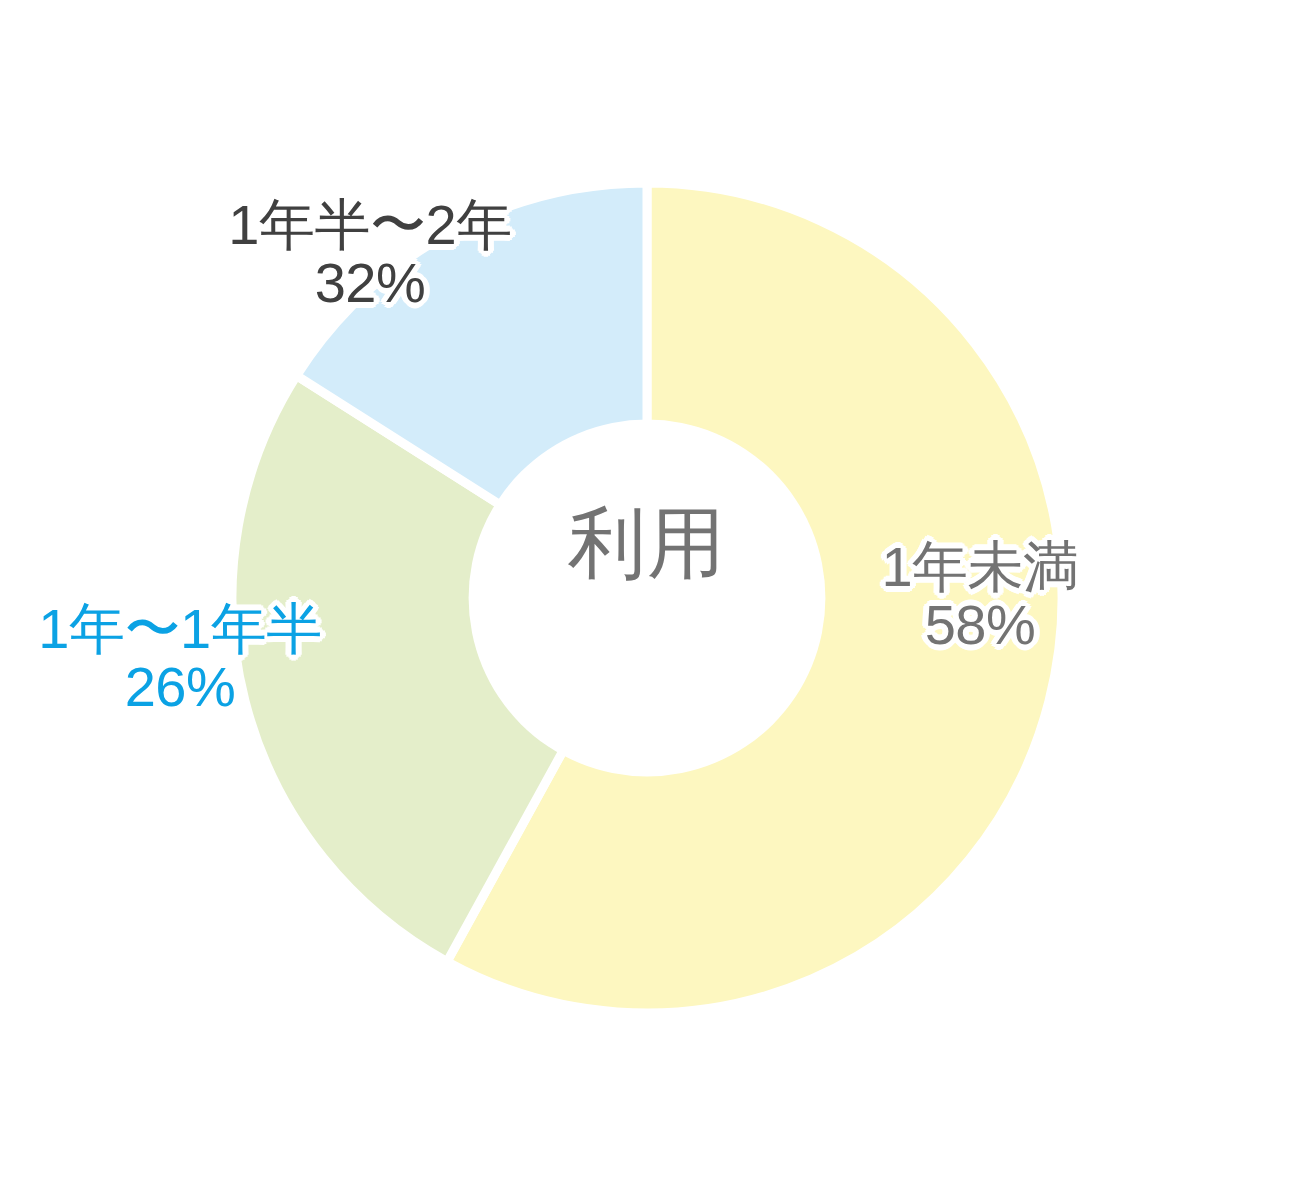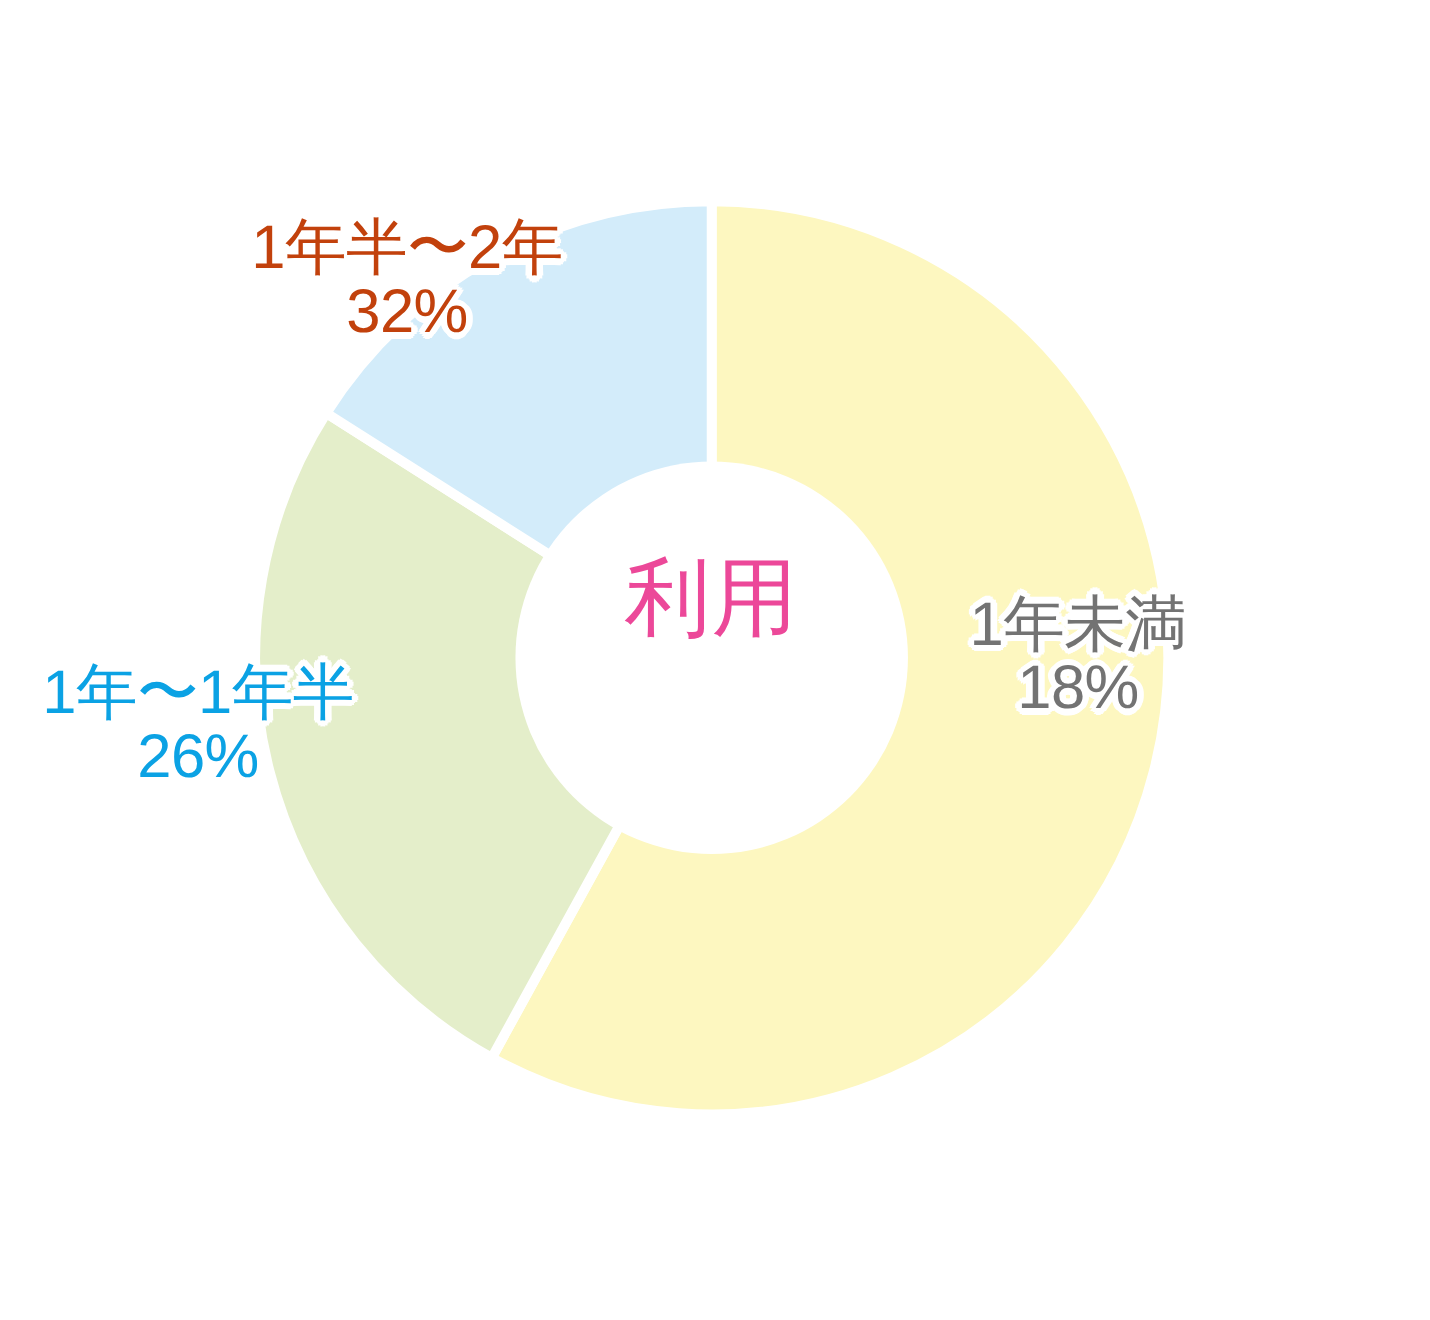--- a/index.html
+++ b/index.html
@@ -76,32 +76,32 @@
 
     <path d="M 647 598 L 647.00 183.00 A 415 415 0 1 1 447.07 961.67 Z" fill="#fdf7c0" stroke="#ffffff" stroke-width="9" stroke-linejoin="round"></path>
 
     <path d="M 647 598 L 447.07 961.67 A 415 415 0 0 1 296.60 375.63 Z" fill="#e4eeca" stroke="#ffffff" stroke-width="9" stroke-linejoin="round"></path>
 
     <path d="M 647 598 L 296.60 375.63 A 415 415 0 0 1 647.00 183.00 Z" fill="#d3ecfa" stroke="#ffffff" stroke-width="9" stroke-linejoin="round"></path>
 
     <circle cx="647" cy="598" r="178.4" fill="#ffffff"></circle>
   </svg>
 
-  <div id="center-text" style="color: #ec4899;">
+  <div id="center-text" style="color: #737373;">
     <span class="ct-line">利用</span>
   </div>
 
   <div class="slice-label" id="label-under1y" style="color: #737373;">
     <span class="lbl-name">1年未満</span>
-    <span class="lbl-pct">18%</span>
+    <span class="lbl-pct">58%</span>
   </div>
 
   <div class="slice-label" id="label-1to15y" style="color: rgb(11, 162, 228);">
     <span class="lbl-name">1年〜1年半</span>
     <span class="lbl-pct">26%</span>
   </div>
 
-  <div class="slice-label" id="label-15to2y" style="color: #c2410c;">
+  <div class="slice-label" id="label-15to2y" style="color: #404040;">
     <span class="lbl-name">1年半〜2年</span>
     <span class="lbl-pct">32%</span>
   </div>
 
 </div>
 
 </body></html>

